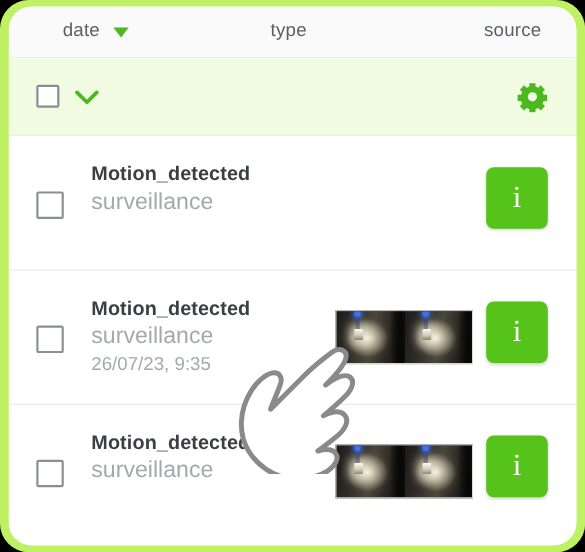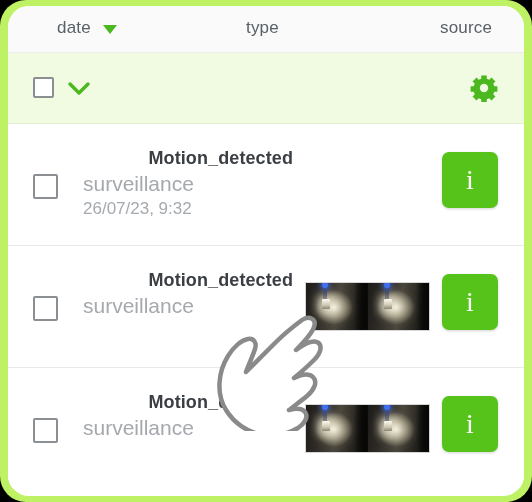--- a/index.html
+++ b/index.html
@@ -130,21 +130,20 @@
     left: 75px;
     top: 22px;
     width: 210px;
   }
   .row-title {
     font-size: 18px;
     font-weight: bold;
     color: #3b3f44;
     line-height: 25px;
     letter-spacing: 0.1px;
-    text-align: right;
   }
   .row-subtitle {
     font-size: 21px;
     color: #a5a9ad;
     line-height: 25px;
   }
   .row-timestamp {
     font-size: 17px;
     color: #a5a9ad;
     line-height: 25px;
@@ -270,32 +269,32 @@
       </div>
     </div>
 
     <div id="event-list">
 
       <div class="event-row">
         <div class="row-checkbox"></div>
         <div class="row-text">
           <div class="row-title">Motion_detected</div>
           <div class="row-subtitle">surveillance</div>
-          <div class="row-timestamp">26/07/23, 9:32</div>
         </div>
         <button class="info-button">
           <span class="info-glyph">i</span>
         </button>
       </div>
 
       <div class="event-row">
         <div class="row-checkbox"></div>
         <div class="row-text">
           <div class="row-title">Motion_detected</div>
           <div class="row-subtitle">surveillance</div>
+          <div class="row-timestamp">26/07/23, 9:35</div>
         </div>
         <div class="row-thumbnail">
           <div class="thumb-frame">
             <div class="thumb-lamp-stem"></div>
             <div class="thumb-lamp-led"></div>
             <div class="thumb-lamp-body"></div>
             <div class="thumb-dark-edge"></div>
           </div>
           <div class="thumb-frame">
             <div class="thumb-lamp-stem"></div>

